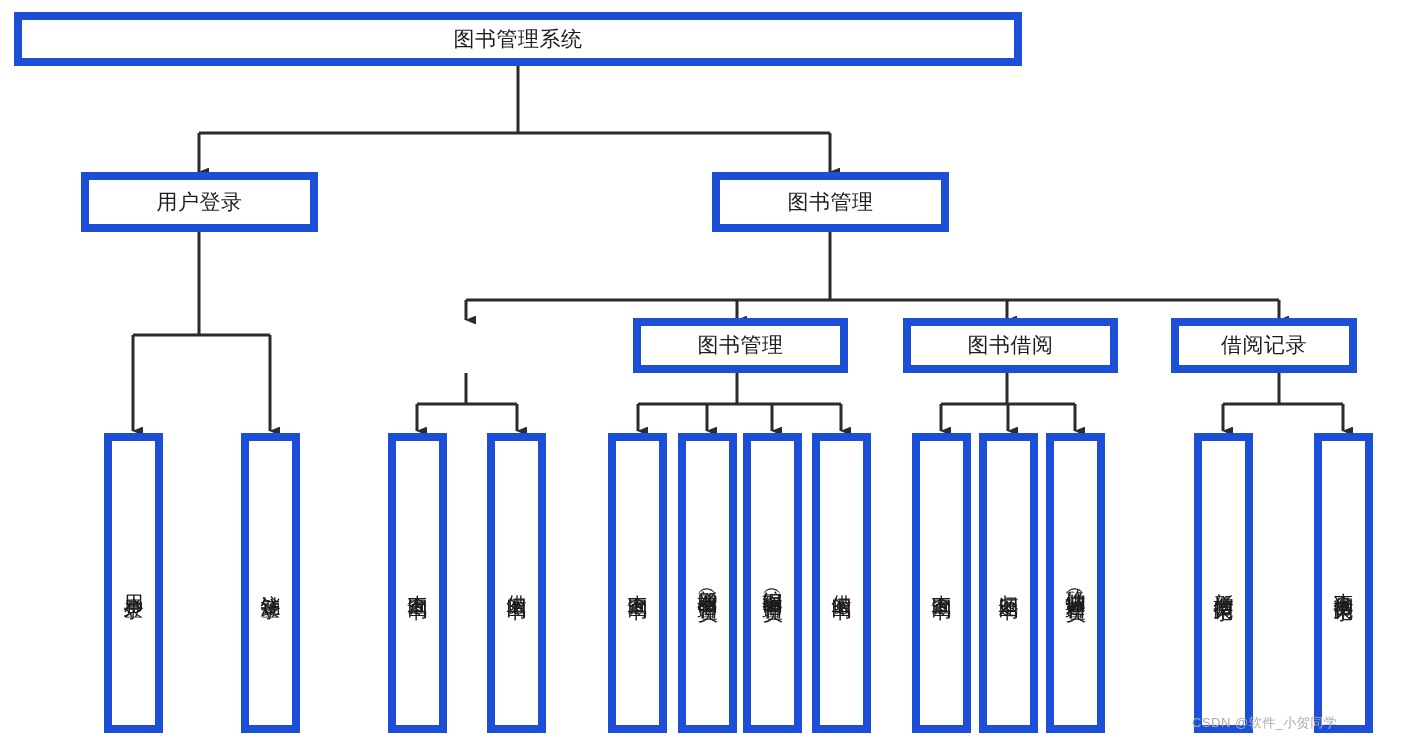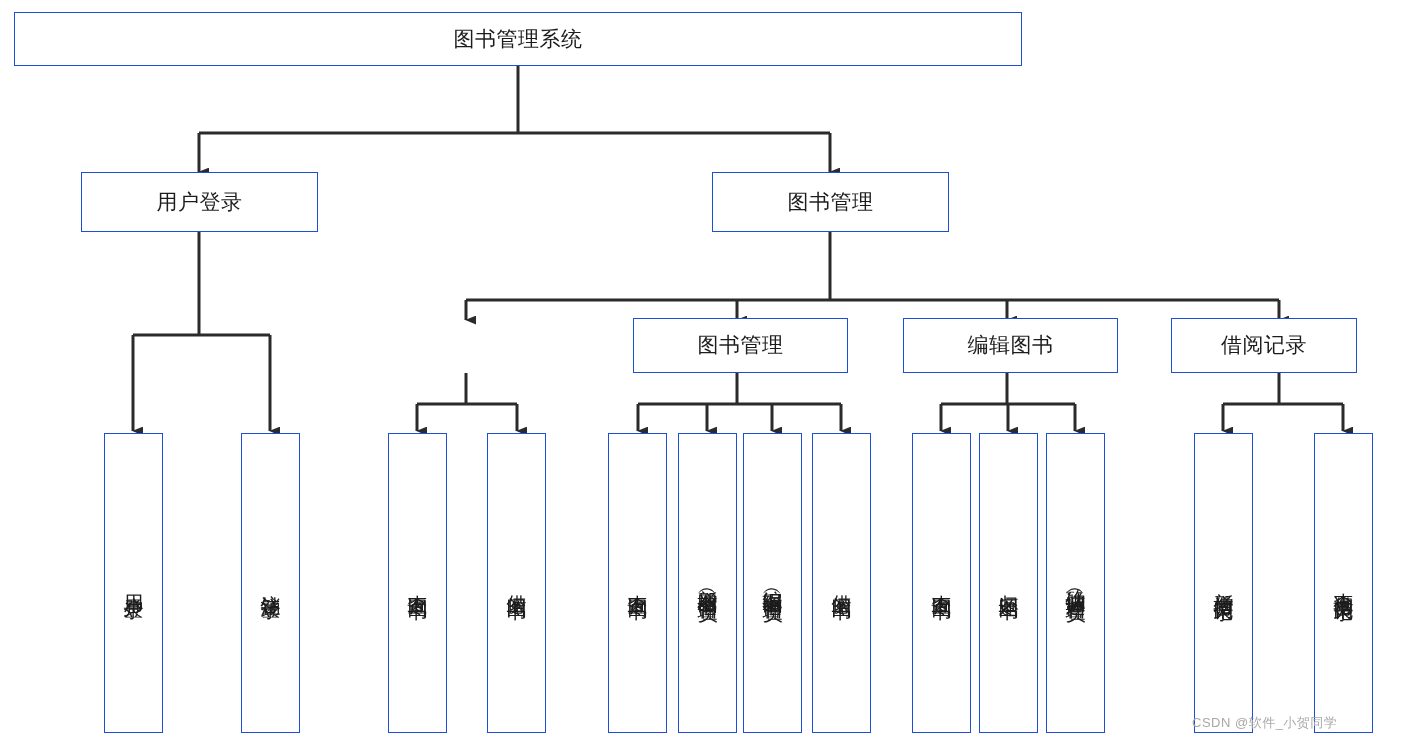--- a/index.html
+++ b/index.html
@@ -25,21 +25,21 @@
     position: absolute;
     left: 0;
     top: 0;
     width: 1405px;
     height: 747px;
   }
   .node-box {
     position: absolute;
     box-sizing: border-box;
     background: #ffffff;
-    border: 1px solid #1d4ed8;
+    border: 8px solid #1d4ed8;
     display: flex;
     align-items: center;
     justify-content: center;
     overflow: hidden;
   }
   .node-label-h {
     font-size: 21px;
     color: #1c1c1c;
     line-height: 1.15;
     letter-spacing: 0.5px;
@@ -139,21 +139,21 @@
   <div class="node-box" style="left:712px; top:172px; width:237px; height:60px;">
     <span class="node-label-h">图书管理</span>
   </div>
 
 
   <div class="node-box" style="left:633px; top:318px; width:215px; height:55px;">
     <span class="node-label-h">图书管理</span>
   </div>
 
   <div class="node-box" style="left:903px; top:318px; width:215px; height:55px;">
-    <span class="node-label-h">编辑图书</span>
+    <span class="node-label-h">图书借阅</span>
   </div>
 
   <div class="node-box" style="left:1171px; top:318px; width:186px; height:55px;">
     <span class="node-label-h">借阅记录</span>
   </div>
 
   <div class="node-box leaf-box" style="left:104px; top:433px; width:59px; height:300px;">
     <span class="node-label-v">用户登录</span>
   </div>
 

